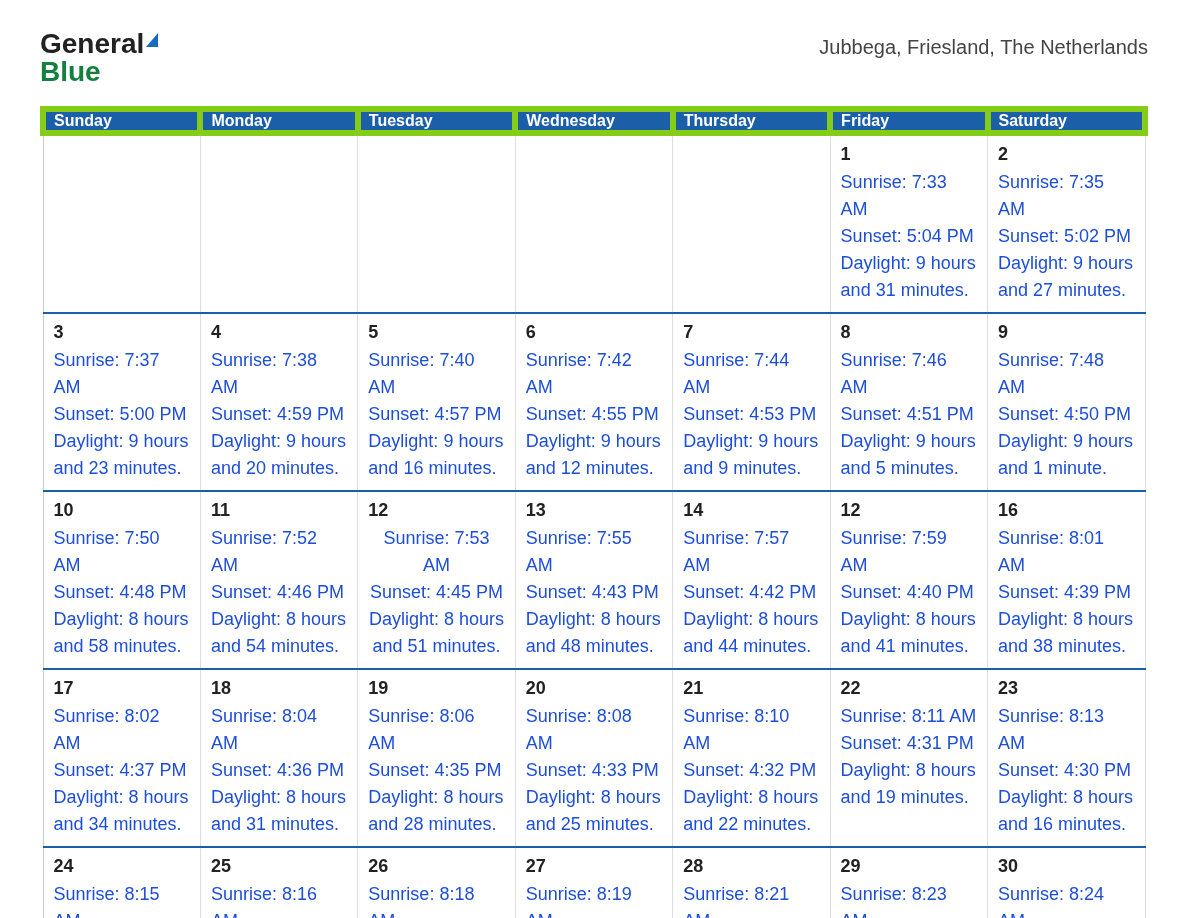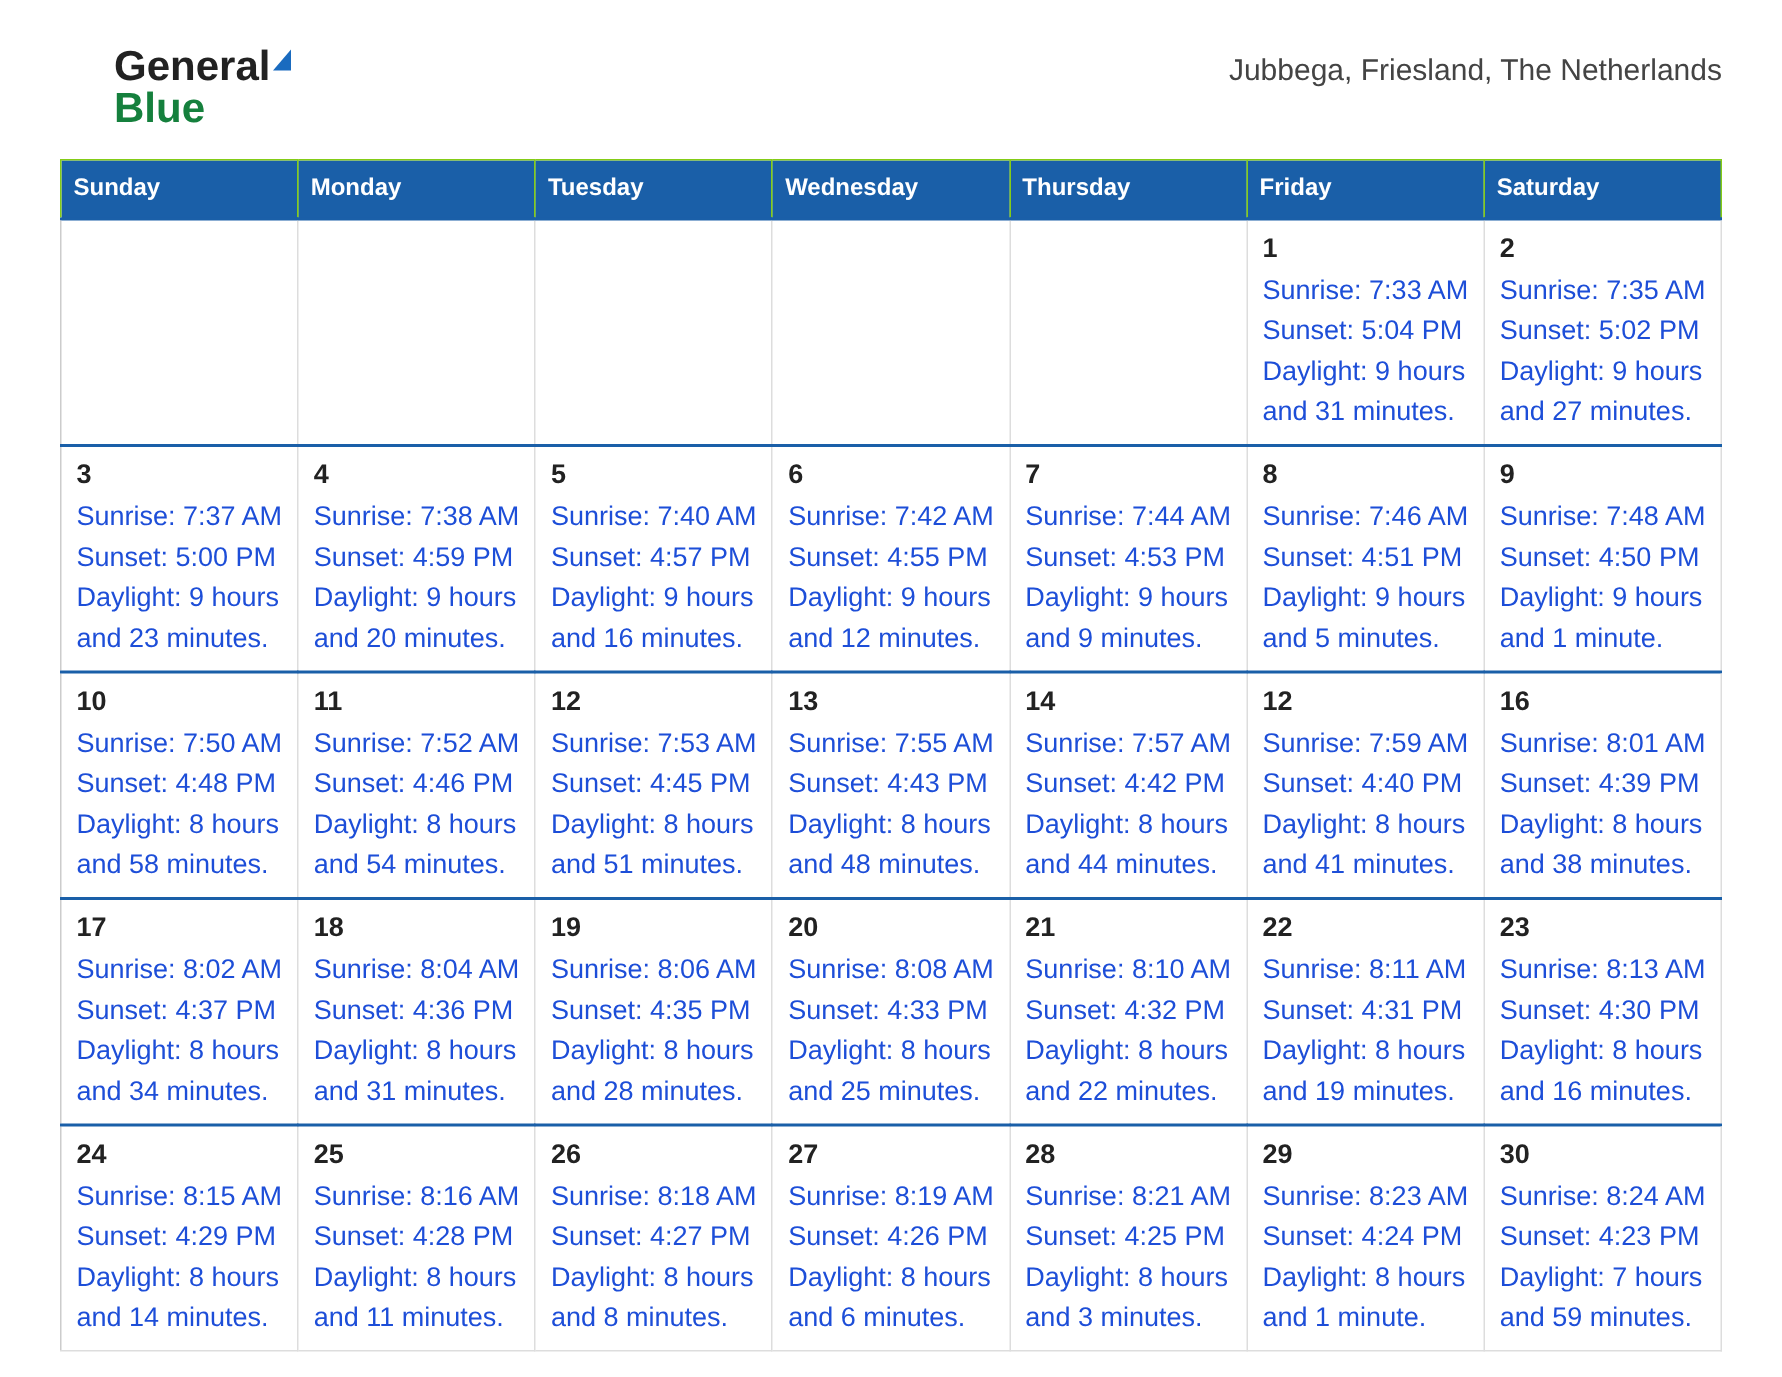--- a/index.html
+++ b/index.html
@@ -12,21 +12,20 @@
     .header {
       display: flex;
       justify-content: space-between;
       align-items: flex-start;
       margin-bottom: 20px;
     }
     .logo {
       display: flex;
       flex-direction: column;
       align-items: flex-start;
-      margin-left: 36px;
     }
     .logo-general {
       font-size: 28px;
       font-weight: bold;
       color: #222;
       line-height: 1;
     }
     .logo-blue {
       font-size: 28px;
       font-weight: bold;
@@ -64,23 +63,23 @@
     .calendar {
       width: 100%;
       border-collapse: collapse;
       border: 1px solid #ccc;
     }
     .calendar thead tr th {
       background-color: #1a5fa8;
       color: #fff;
       font-size: 16px;
       font-weight: bold;
-      padding: 10px 8px;
+      padding: 0 8px;
       text-align: left;
-      border: 1px solid #84cc16;
+      border: 6px solid #84cc16;
     }
     .calendar tbody tr {
       border-top: 2px solid #1a5fa8;
     }
     .calendar tbody tr td {
       vertical-align: top;
       padding: 8px 10px;
       font-size: 13px;
       color: #333;
       border-right: 1px solid #ddd;
@@ -216,21 +215,21 @@
         </td>
         <td>
           <span class="day-number">11</span>
           <div class="day-info" style="white-space: pre-line;">Sunrise: 7:52 AM
 Sunset: 4:46 PM
 Daylight: 8 hours
 and 54 minutes.</div>
         </td>
         <td>
           <span class="day-number">12</span>
-          <div class="day-info" style="white-space: pre-line;">Sunrise: 7:53 AM
+          <div class="day-info" style="white-space: pre-line; text-align: center;">Sunrise: 7:53 AM
 Sunset: 4:45 PM
 Daylight: 8 hours
 and 51 minutes.</div>
         </td>
         <td>
           <span class="day-number">13</span>
           <div class="day-info" style="white-space: pre-line;">Sunrise: 7:55 AM
 Sunset: 4:43 PM
 Daylight: 8 hours
 and 48 minutes.</div>

